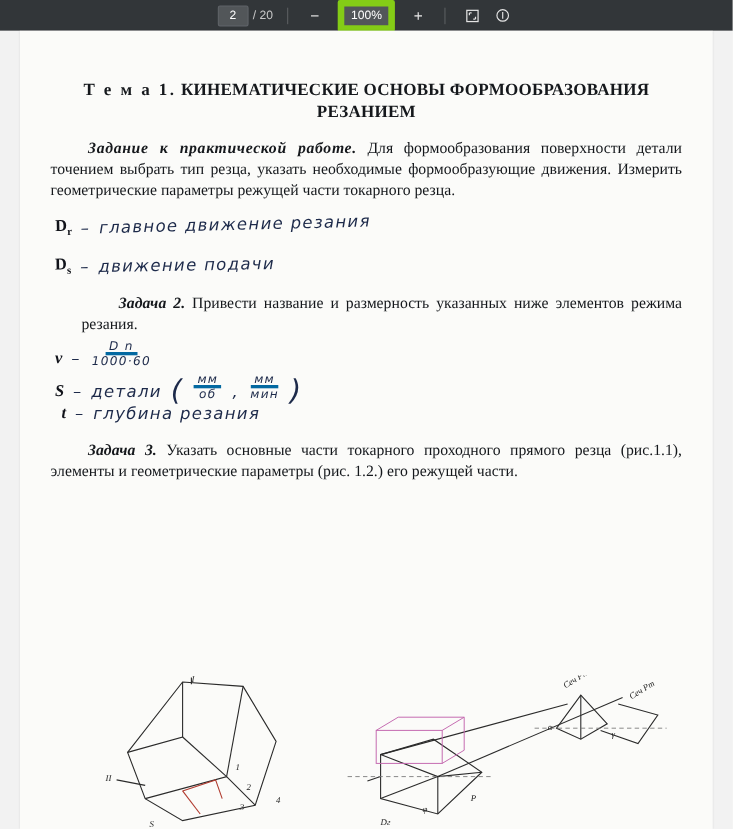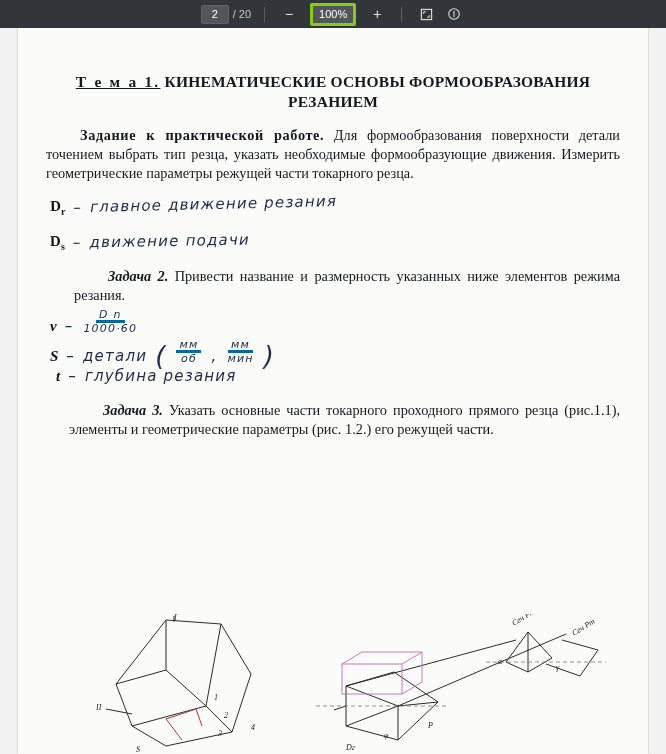--- a/index.html
+++ b/index.html
@@ -40,21 +40,21 @@
   .tb-btn{
     width:22px;height:20px;
     display:flex;align-items:center;justify-content:center;
     color:#e4e4e4;
     font-size:14px;
     border-radius:2px;
     cursor:pointer;
   }
   .zoom-val{
     background:#525659;
-    border:3px solid #84cc16;
+    border:6px solid #84cc16;
     border-radius:2px;
     height:17px;line-height:17px;
     padding:0 6px;
     font-size:11px;
     color:#fff;
   }
   .sep{
     width:1px;height:15px;background:#5a5e61;margin:0 3px;
   }
   .tb-right{display:flex;align-items:center;gap:6px;}
@@ -82,30 +82,30 @@
     color:#15181c;
   }
   h1.doc-title{
     font-size:15.5px;
     font-weight:bold;
     text-align:center;
     margin:0 0 14px 0;
     line-height:1.3;
     letter-spacing:.2px;
   }
-  h1.doc-title .spaced{letter-spacing:2.2px;text-decoration:underline;}
+  h1.doc-title .spaced{letter-spacing:2.2px;}
   p.par{
     font-size:14.3px;
     text-align:justify;
     margin:0 0 4px 0;
     line-height:1.32;
     text-indent:0;
   }
   .lead-italic{
-    font-weight:bold;
+    font-style:italic;font-weight:bold;
     letter-spacing:.6px;
     margin-top:42px;
   }
   .task-label{font-style:italic;font-weight:bold;}
   .blk{margin-top:9px;}
 
   
   .hand{
     font-family:"DejaVu Sans", sans-serif;
     color:#1d2a4a;
@@ -229,21 +229,21 @@
       </span>
       <span class="hand paren">)</span>
     </div>
 
     <div class="hand-row" style="margin-top:2px;margin-left:10px;">
       <span class="sym" style="font-style:italic;">t</span>
       <span class="hand">–</span>
       <span class="hand">глубина резания</span>
     </div>
 
-    <p class="par" style="margin-top:16px;margin-left:23px;">
+    <p class="par" style="margin-top:16px;">
       <span style="display:inline-block;width:34px;"></span><span class="task-label">Задача 3.</span>
       <span>Указать основные части токарного проходного прямого резца (рис.1.1), элементы и геометрические параметры (рис. 1.2.) его режущей части.</span>
     </p>
 
   </div>
 
   <div class="figures">
     <svg width="590" height="140" viewBox="0 0 590 140">
       <g stroke="#2b2b2b" fill="none" stroke-width="1">
 

